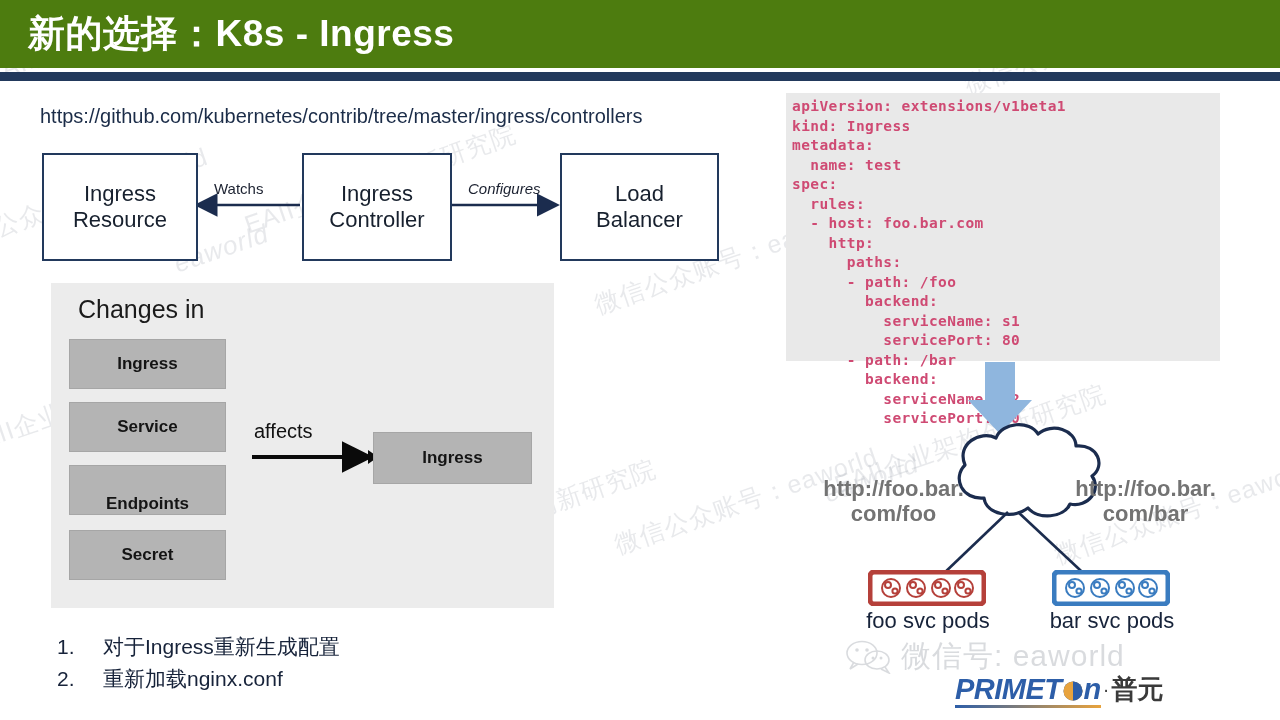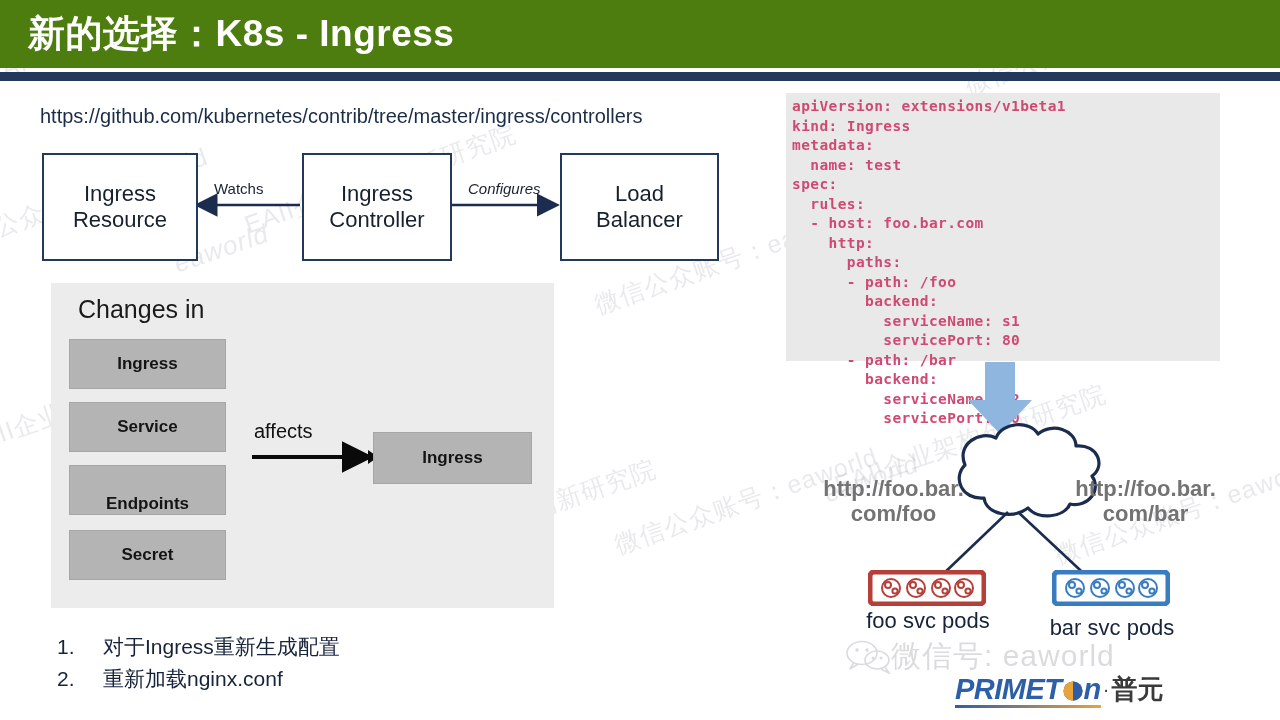--- a/index.html
+++ b/index.html
@@ -153,21 +153,21 @@
     position: absolute;
     font-size: 22px; color: #17233a;
     text-align: center;
     z-index: 8;
   }
 
   
   .wechat-wm {
     position: absolute; left: 845px; top: 636px;
     z-index: 9;
-    display: flex; align-items: center; gap: 0;
+    display: flex; align-items: center; gap: 10px;
     opacity: .33;
   }
   .wechat-wm .wtext {
     font-size: 30px; color: #8e949e;
     letter-spacing: 1px; white-space: nowrap;
   }
   .logo {
     position: absolute; left: 955px; top: 672px;
     z-index: 10;
     display: flex; align-items: center; gap: 2px;
@@ -372,21 +372,21 @@
         <circle cx="45" cy="15" r="3"></circle>
         <circle cx="52" cy="21" r="2.6"></circle>
       <circle cx="73" cy="18" r="9"></circle>
         <circle cx="70" cy="15" r="3"></circle>
         <circle cx="77" cy="21" r="2.6"></circle>
       <circle cx="96" cy="18" r="9"></circle>
         <circle cx="93" cy="15" r="3"></circle>
         <circle cx="100" cy="21" r="2.6"></circle>
     </g>
   </svg>
-  <div class="pods-lbl" style="left:1022px; top:608px; width:180px;margin-top:7px;">bar svc pods</div>
+  <div class="pods-lbl" style="left:1022px; top:608px; width:180px;">bar svc pods</div>
 
   <div class="wechat-wm">
     <svg width="46" height="34" viewBox="0 0 46 34">
       <ellipse cx="17" cy="13" rx="15" ry="11.5" fill="none" stroke="#8e949e" stroke-width="1.6"></ellipse>
       <path d="M9,22 L5,29 L13,24" fill="none" stroke="#8e949e" stroke-width="1.6"></path>
       <circle cx="12" cy="10" r="1.8" fill="#8e949e"></circle>
       <circle cx="22" cy="10" r="1.8" fill="#8e949e"></circle>
       <ellipse cx="32" cy="20" rx="12" ry="9" fill="none" stroke="#8e949e" stroke-width="1.6"></ellipse>
       <path d="M40,27 L44,33 L36,29" fill="none" stroke="#8e949e" stroke-width="1.6"></path>
       <circle cx="28" cy="18" r="1.5" fill="#8e949e"></circle>

